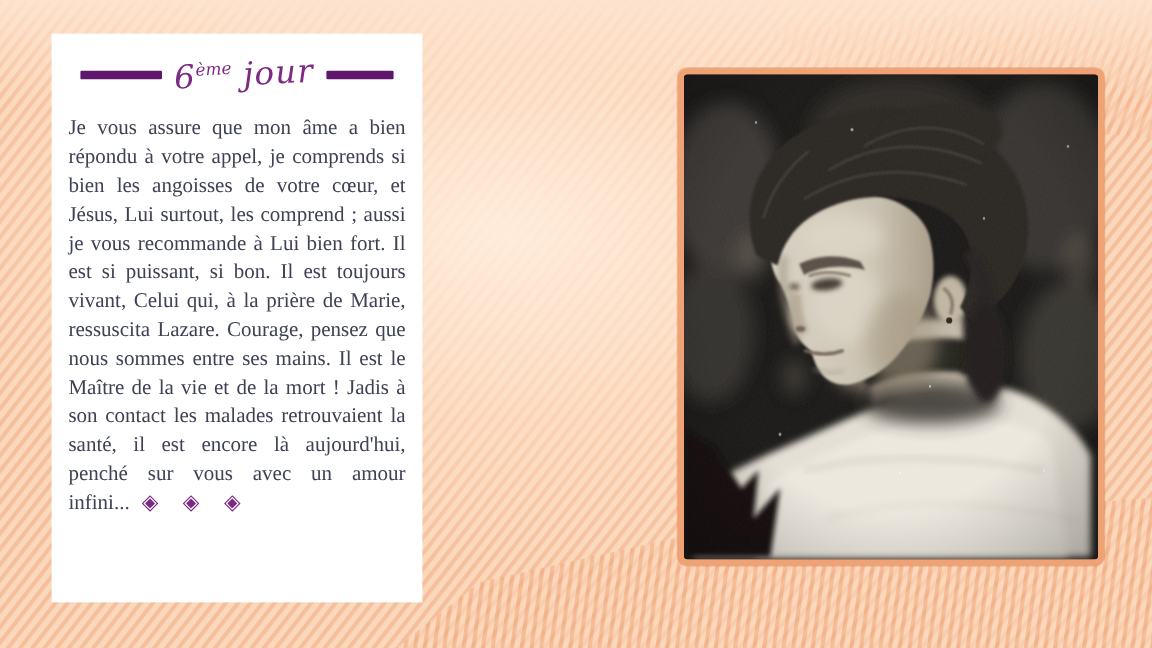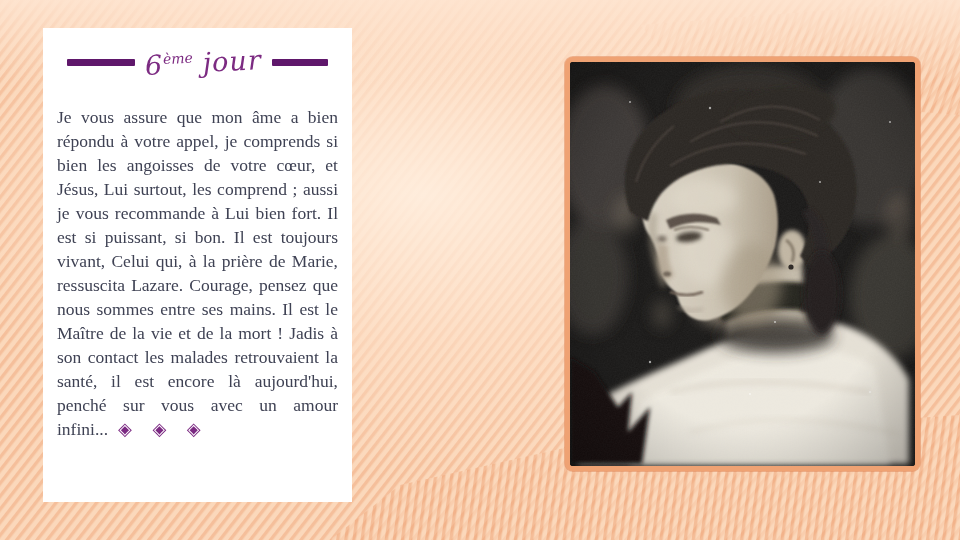--- a/index.html
+++ b/index.html
@@ -16,21 +16,21 @@
 
   
   .card{position:absolute;left:43px;top:28px;width:309px;height:474px;background:#ffffff;box-sizing:border-box;padding:8px 14px 0 14px;}
   .card-header{display:flex;align-items:center;justify-content:center;gap:10px;height:48px;margin-top:2px;}
   .rule{height:7px;background:#5f176b;border-radius:1px;}
   .rule-l{width:68px;}
   .rule-r{width:56px;}
   .day-title{margin:0;font-family:"DejaVu Serif",serif;font-style:italic;font-weight:normal;
     color:#7c2b82;font-size:27px;line-height:1;transform:rotate(-3deg);letter-spacing:1px;white-space:nowrap;}
   .day-title sup{font-size:0.52em;vertical-align:super;letter-spacing:0;}
-  .prayer{margin:19px 0 0 0;color:#3f4254;font-size:17.5px;line-height:24px;
+  .prayer{margin:8px 0 0 0;color:#3f4254;font-size:17.5px;line-height:24px;
     text-align:justify;text-align-last:left;font-family:"Liberation Serif",serif;}
   .diamonds{color:#7b2982;font-size:18px;letter-spacing:8px;margin-left:10px;white-space:nowrap;}
 
   
   .photo{position:absolute;left:565px;top:57px;width:355px;height:414px;margin:0;box-sizing:border-box;
     border:5px solid #efa273;border-radius:8px;overflow:hidden;background:#181716;
     box-shadow:0 0 0 1px rgba(224,138,92,0.55);}
   .photo svg{display:block;width:345px;height:404px;}
 </style>
 </head>

